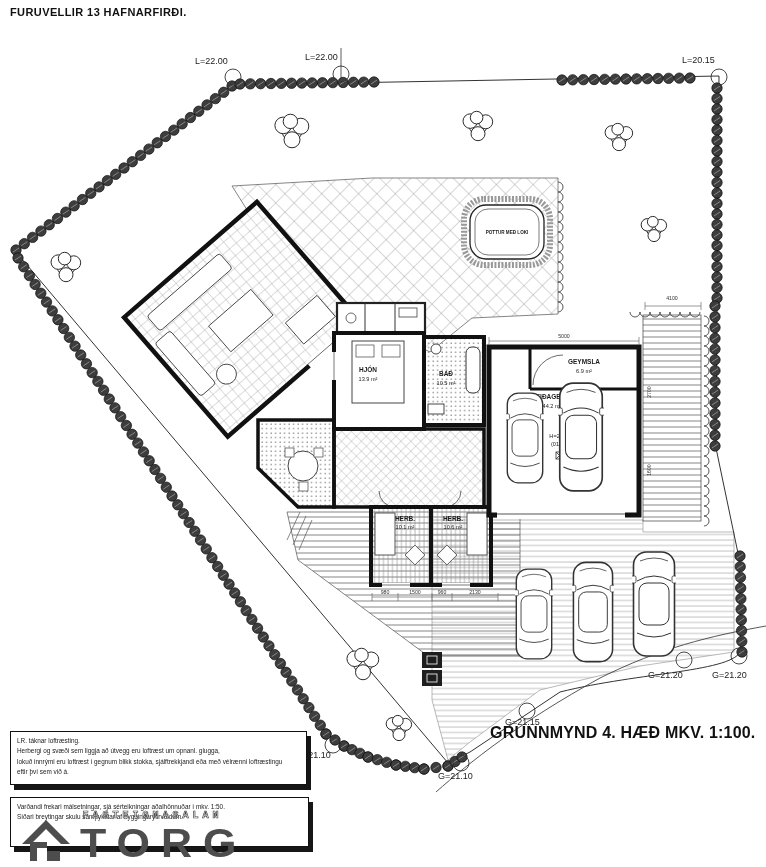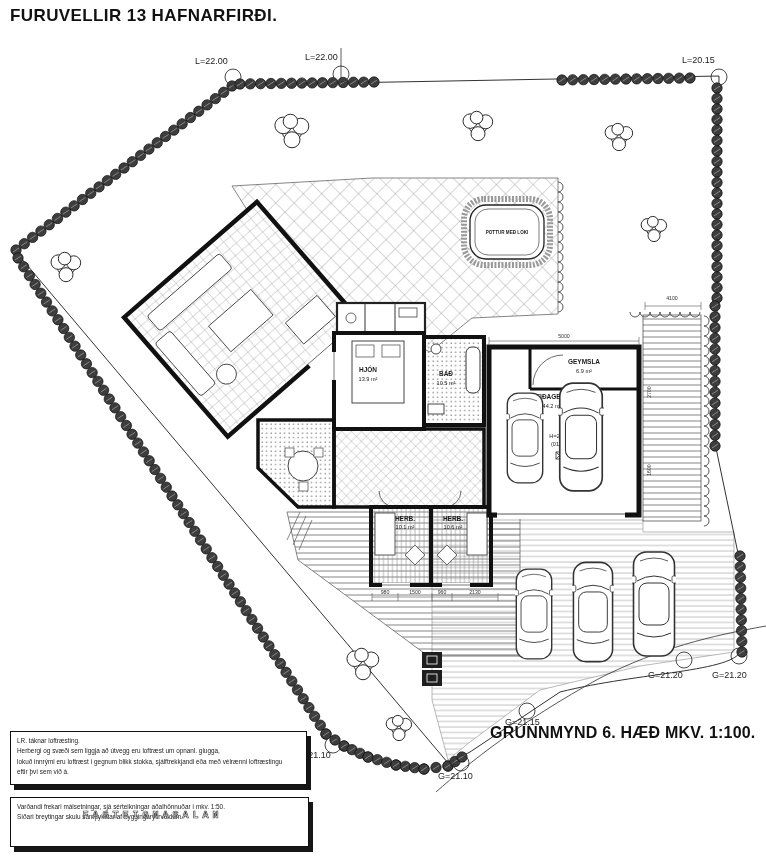--- a/index.html
+++ b/index.html
@@ -1,18 +1,18 @@
 <!DOCTYPE html>
 <html><head>
 <meta charset="utf-8">
 <style>
   html,body{margin:0;padding:0;background:#ffffff;}
   .page{position:relative;width:766px;height:867px;background:#fff;overflow:hidden;
         font-family:"Liberation Sans",sans-serif;color:#1c1c1c;}
-  .title{position:absolute;left:10px;top:6px;font-size:17px;font-weight:800;
+  .title{position:absolute;left:10px;top:6px;font-size:11px;font-weight:800;
          letter-spacing:.4px;color:#111;}
   .caption{position:absolute;left:490px;top:724px;font-size:16px;font-weight:800;color:#111;
            letter-spacing:.2px;}
   svg text{font-family:"Liberation Sans",sans-serif;fill:#1c1c1c;}
   .lvl{font-size:9px;}
   .rname{font-size:6.5px;font-weight:bold;text-anchor:middle;}
   .rarea{font-size:5.6px;text-anchor:middle;}
   .dim{font-size:5.2px;fill:#333;text-anchor:middle;}
   .tub{font-size:4.6px;font-weight:bold;text-anchor:middle;}
   .note-box{position:absolute;background:#fff;border:1.6px solid #111;
@@ -625,29 +625,37 @@
     <text class="lvl" x="195" y="64">L=22.00</text>
     <text class="lvl" x="305" y="60">L=22.00</text>
     <text class="lvl" x="682" y="63">L=20.15</text>
     <text class="lvl" x="648" y="678">G=21.20</text>
     <text class="lvl" x="712" y="678">G=21.20</text>
     <text class="lvl" x="505" y="725">G=21.15</text>
     <text class="lvl" x="296" y="758">G=21.10</text>
     <text class="lvl" x="438" y="779">G=21.10</text>
   </svg>
 
-  <div class="caption">GRUNNMYND 6. HÆÐ  MKV. 1:100.</div>
+  <div class="caption">GRUNNMYND 4. HÆÐ  MKV. 1:100.</div>
 
   <div class="note-box" id="box1">
     <p>LR. táknar loftræsting.</p>
     <p>Herbergi og svæði sem liggja að útvegg eru loftræst um opnanl. glugga,</p>
     <p>lokuð innrými eru loftræst í gegnum blikk stokka, sjálftrekkjandi eða með vélrænni loftræstingu</p>
     <p>eftir því sem við á.</p>
   </div>
 
   <div class="note-box" id="box2">
     <p>Varðandi frekari málsetningar, sjá sérteikningar aðalhönnuðar í mkv. 1:50.</p>
     <p>Síðari breytingar skulu samþykktar af byggingaryfirvöldum.</p>
   </div>
   <div class="watermark">FASTEIGNASALAN</div>
 
+  <div class="logo">
+    <svg width="54" height="44" viewBox="0 0 54 44">
+      <polygon points="2,26 26,2 50,26 41,26 26,11 11,26" fill="#4d4d4d"></polygon>
+      <polygon points="10,24 27,24 27,33 40,33 40,43 10,43 10,24" fill="#4d4d4d"></polygon>
+      <rect x="17" y="30" width="10" height="13" fill="#fff"></rect>
+    </svg>
+    <div class="logo-text">TORG</div>
+  </div>
 
 </div>
 
 </body></html>

